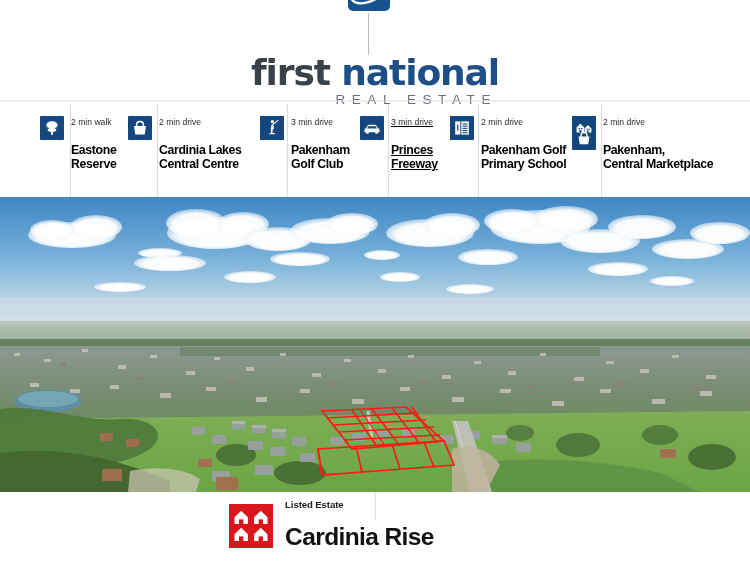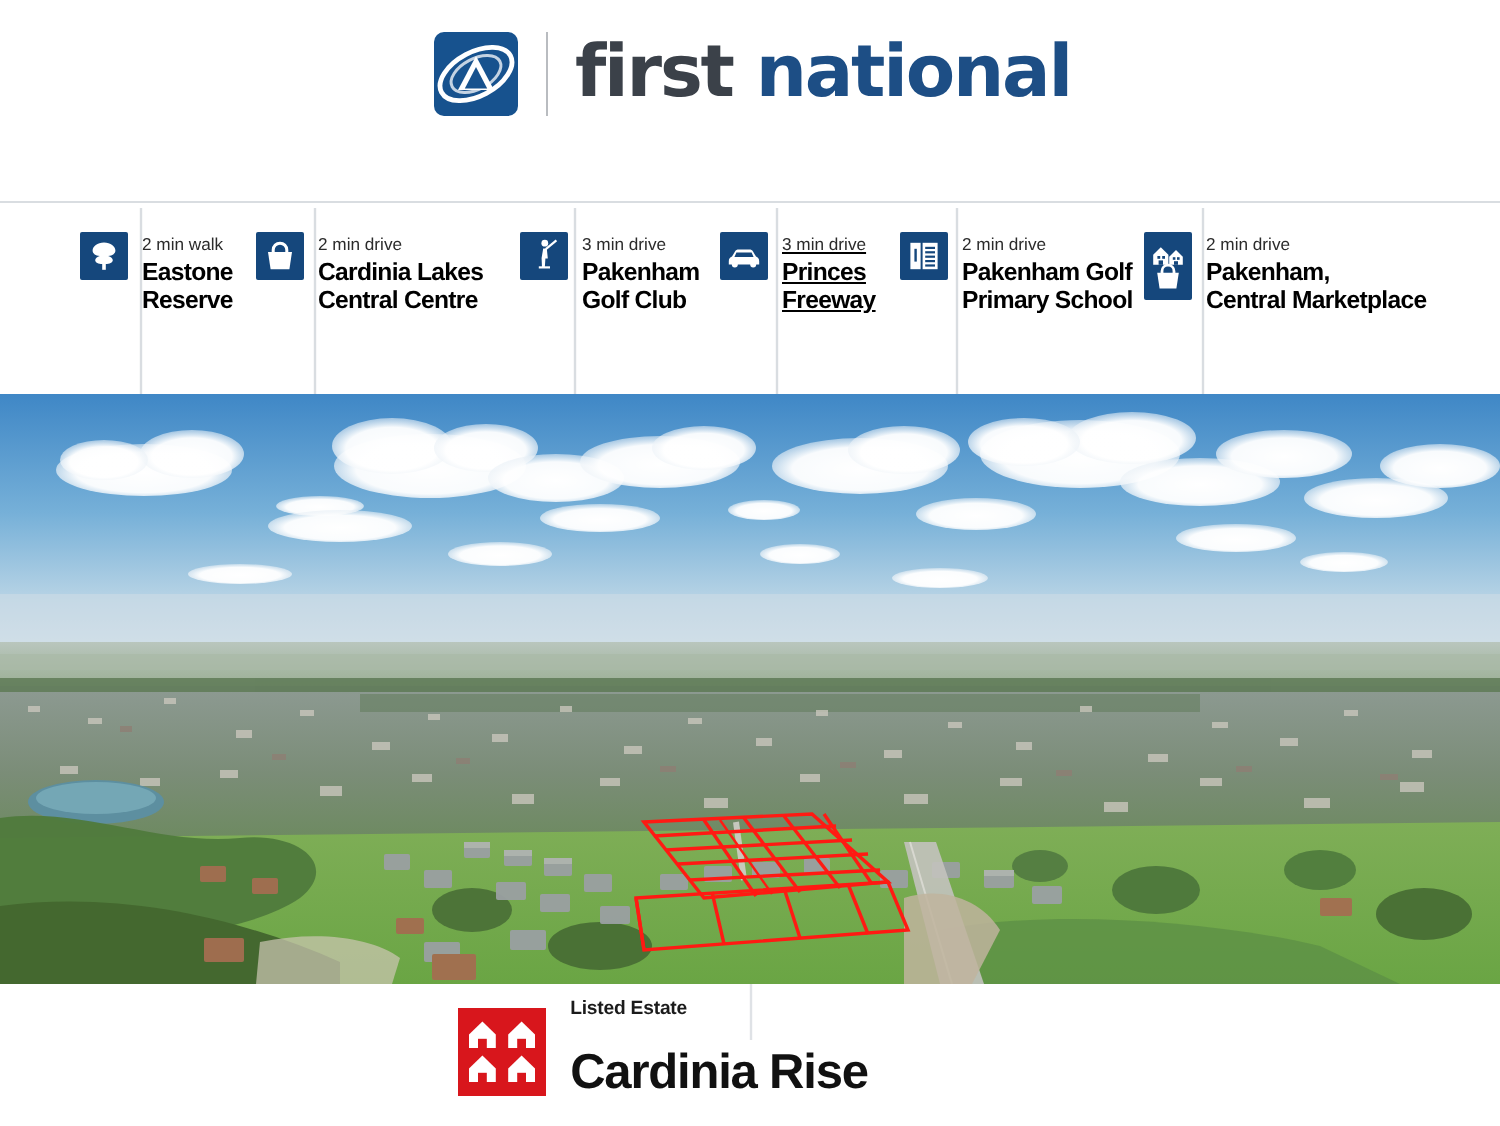--- a/index.html
+++ b/index.html
@@ -16,20 +16,21 @@
   }
 
   
   #brand {
     position: absolute;
     left: 0; top: 8px;
     width: 750px; height: 58px;
     display: flex;
     align-items: center;
     justify-content: center;
+    flex-direction: column;
   }
   #brand-logo-mark {
     width: 46px; height: 46px;
     flex: 0 0 auto;
     margin-right: 12px;
   }
   #brand-divider {
     width: 1px; height: 42px;
     background: #b9bcc0;
     margin-right: 14px;
@@ -79,21 +80,21 @@
     line-height: 1.25;
     white-space: nowrap;
     font-weight: normal;
   }
   .callout-name {
     font-size: 12.3px;
     font-weight: bold;
     color: #000000;
     line-height: 1.18;
     letter-spacing: -0.35px;
-    margin-top: 1px;
+    margin-top: 15px;
     white-space: pre-line;
   }
 
   
   #connectors {
     position: absolute;
     left: 0; top: 0;
     width: 750px; height: 563px;
     pointer-events: none;
   }
@@ -150,20 +151,21 @@
         <rect x="2" y="2" width="42" height="42" rx="5" fill="#17528e"></rect>
         <ellipse cx="23" cy="23" rx="19.5" ry="11" fill="none" stroke="#ffffff" stroke-width="2.4" transform="rotate(-28 23 23)"></ellipse>
         <ellipse cx="23" cy="23" rx="13.5" ry="7.6" fill="none" stroke="#ffffff" stroke-width="1.5" transform="rotate(-28 23 23)" opacity="0.75"></ellipse>
         <path d="M23 14 L32 31 L14 31 Z" fill="#ffffff"></path>
         <path d="M23 19.5 L28.6 30.2 L17.4 30.2 Z" fill="#17528e"></path>
       </svg>
     </div>
     <div id="brand-divider"></div>
     <div id="brand-words">
       <div id="brand-line1"><span class="w1">first </span><span class="w2">national</span></div>
+      <div id="brand-line2">REAL ESTATE</div>
     </div>
   </div>
 
   <svg id="connectors" viewBox="0 0 750 563">
 
     <line x1="0" y1="101" x2="750" y2="101" stroke="#d9dde1" stroke-width="1"></line>
 
     <path d="M70.5 104 L70.5 318" fill="none" stroke="#ffffff" stroke-width="1.6" opacity="0.95"></path>
     <path d="M70.5 104 L70.5 197" fill="none" stroke="#d9dde1" stroke-width="1.2"></path>
 

